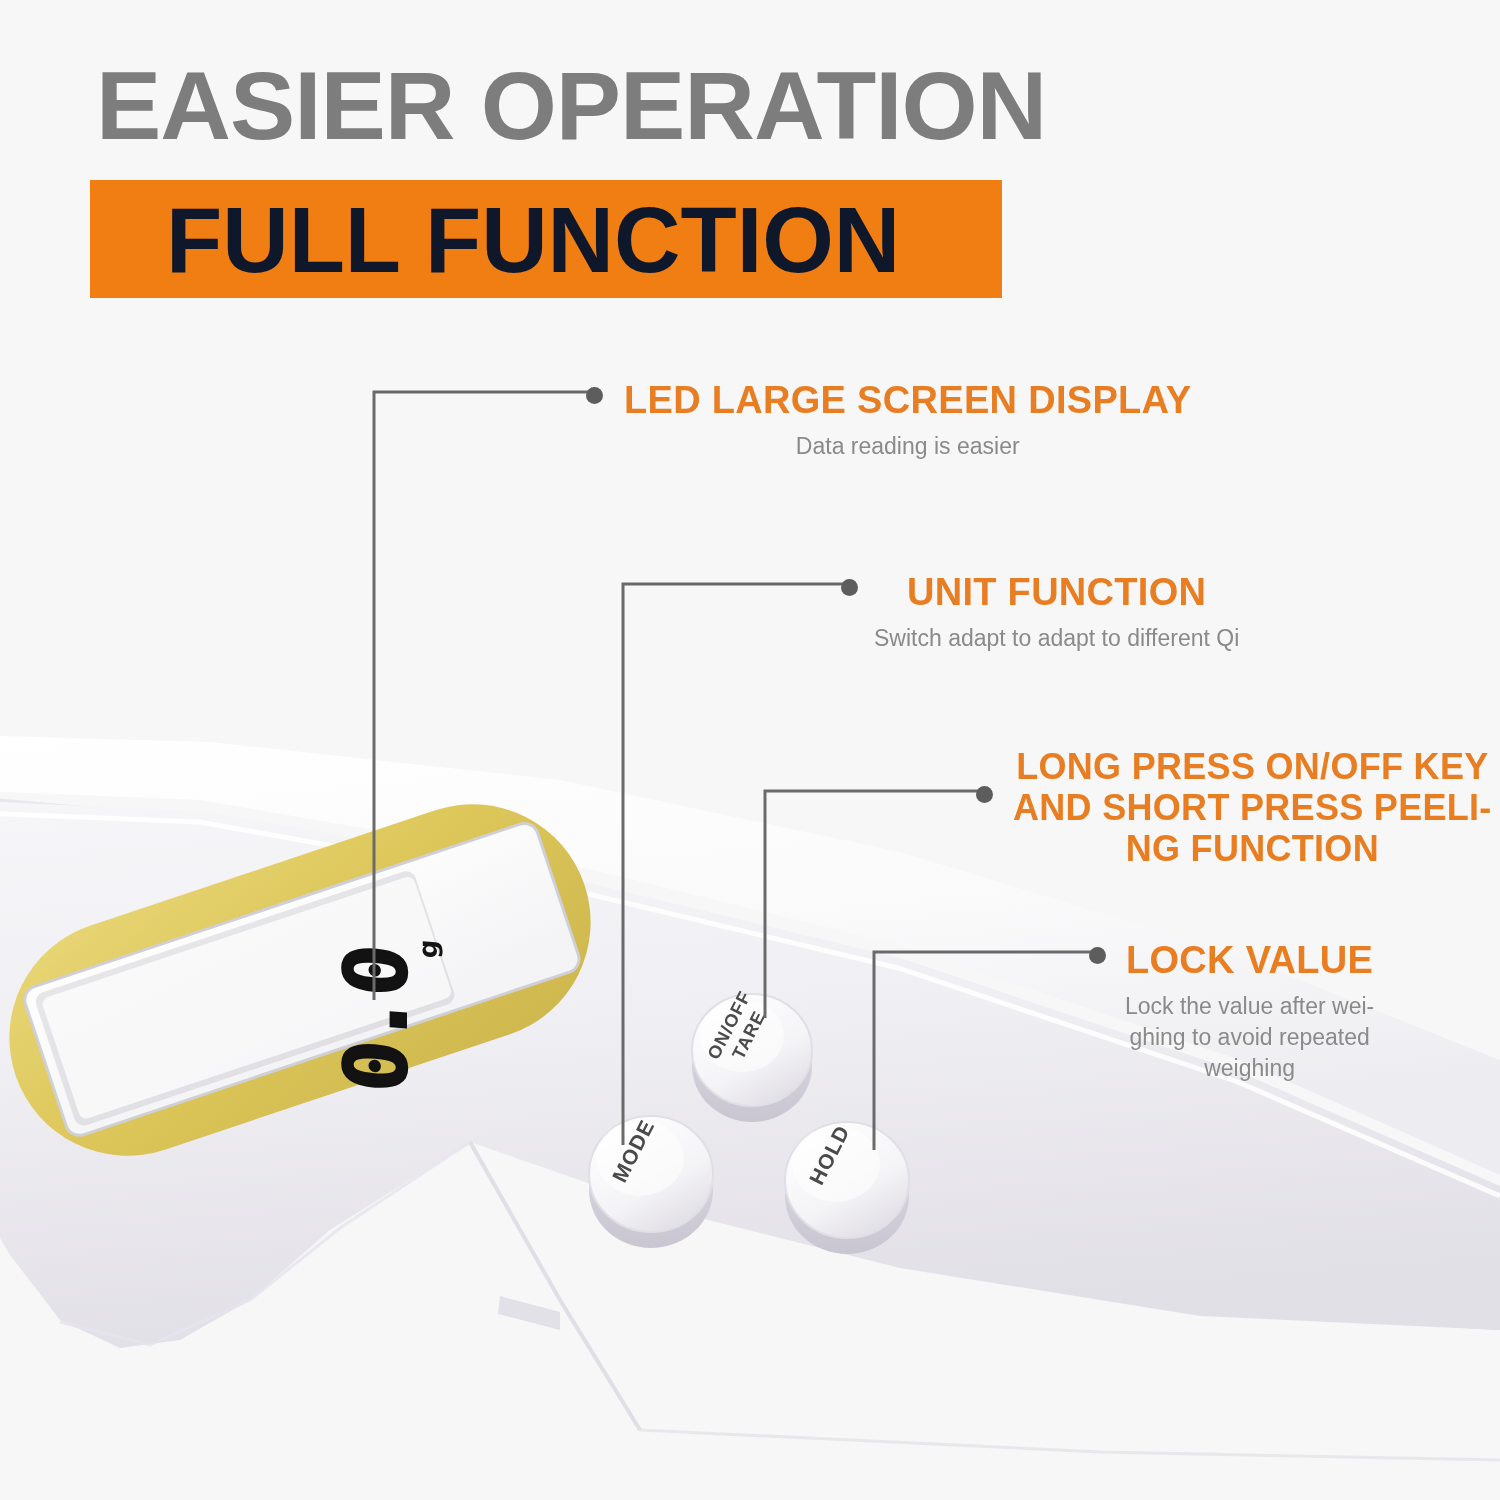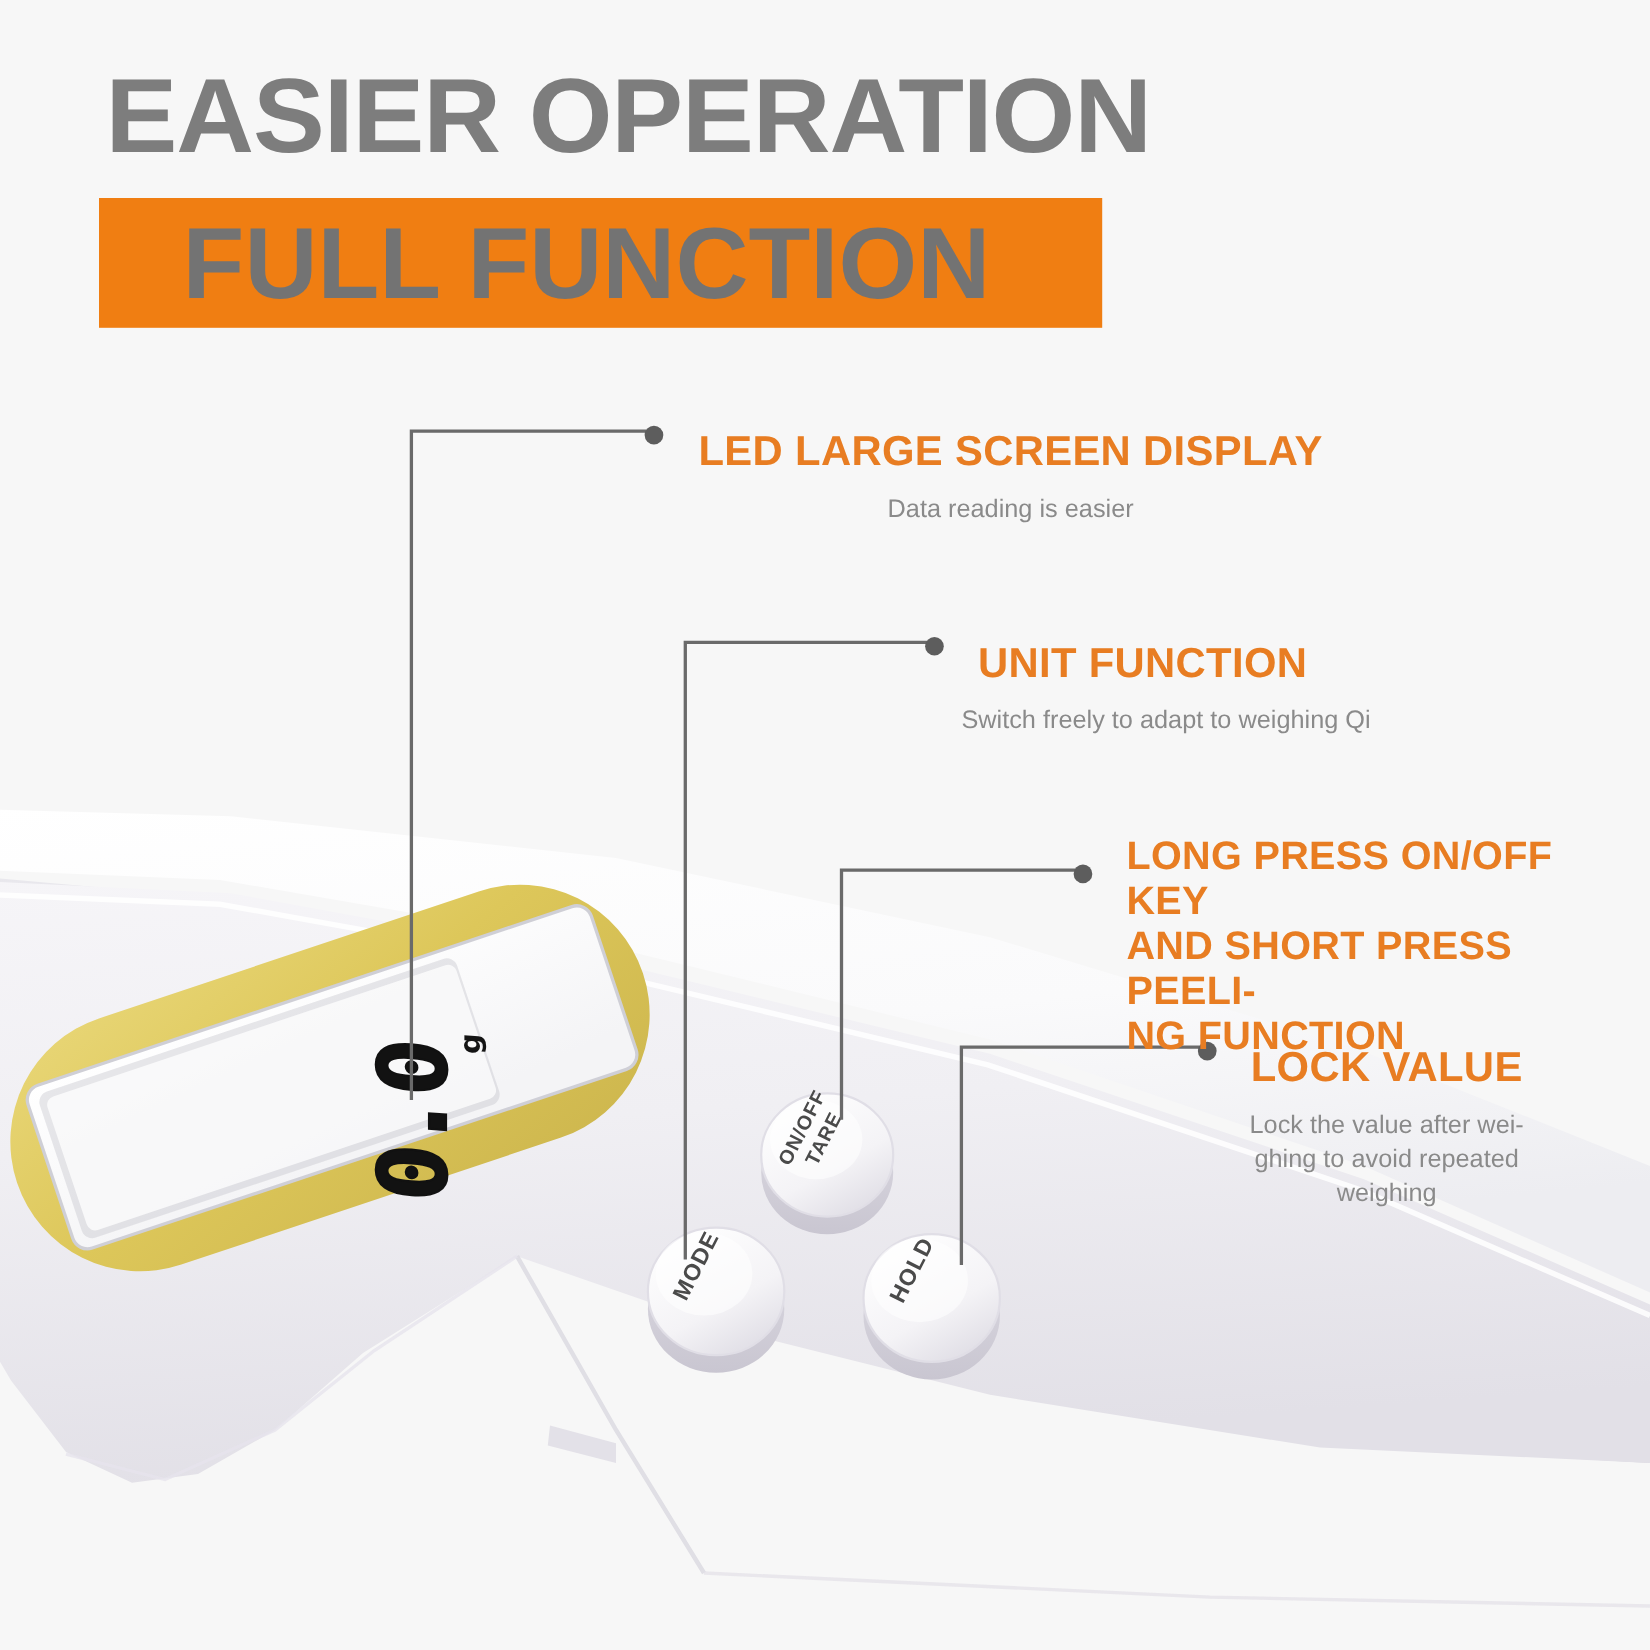--- a/index.html
+++ b/index.html
@@ -26,34 +26,35 @@
   .hdr-bar{
     position:absolute;left:90px;top:180px;
     width:912px;height:118px;
     background:#f07e12;
   }
   .hdr-sub{
     position:absolute;left:166px;top:190px;
     font-size:92px;line-height:100px;
     font-weight:bold;
     letter-spacing:0px;
-    color:#737373;
+    color:#0f172a;
     white-space:nowrap;
   }
 
   
   .callout{position:absolute;}
   .callout h3{
-    margin:15px;
+    margin:4px;
     font-size:38px;
     line-height:42px;
     font-weight:bold;
     color:#e87d22;
     letter-spacing:0.3px;
     white-space:pre-line;
+    text-align:center;
   }
   .callout p{
     margin:10px 0 0 0;
     font-size:23px;
     line-height:31px;
     font-weight:normal;
     color:#8a8a8a;
     white-space:pre-line;
     text-align:center;
   }
@@ -271,21 +272,21 @@
   <div class="dot" id="dot-2"></div>
   <div class="dot" id="dot-3"></div>
 
   <div class="callout" id="co-0">
     <h3>LED LARGE SCREEN DISPLAY</h3>
     <p>Data reading is easier</p>
   </div>
 
   <div class="callout" id="co-1">
     <h3>UNIT FUNCTION</h3>
-    <p>Switch freely to adapt to weighing Qi</p>
+    <p>Switch adapt to adapt to different Qi</p>
   </div>
 
   <div class="callout" id="co-3">
     <h3>LOCK VALUE</h3>
     <p>Lock the value after wei-
 ghing to avoid repeated
 weighing</p>
   </div>
 
   <div class="callout" id="co-2">

